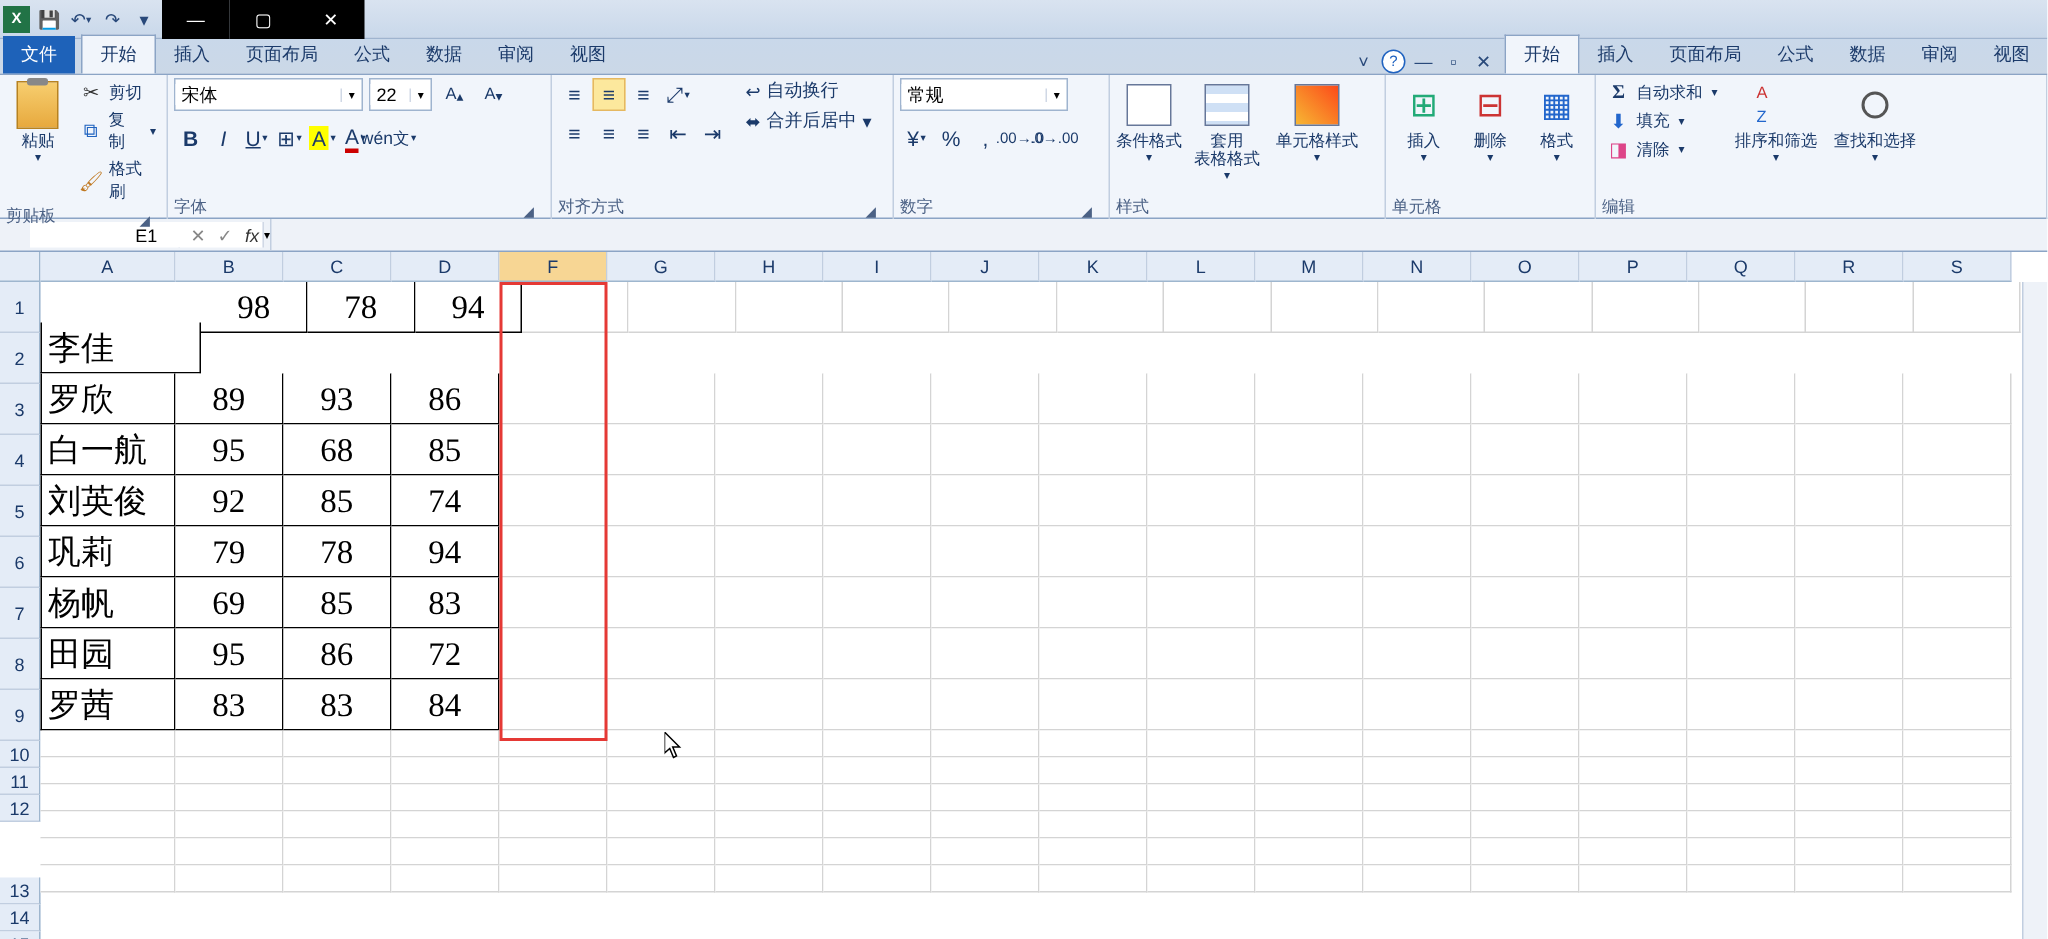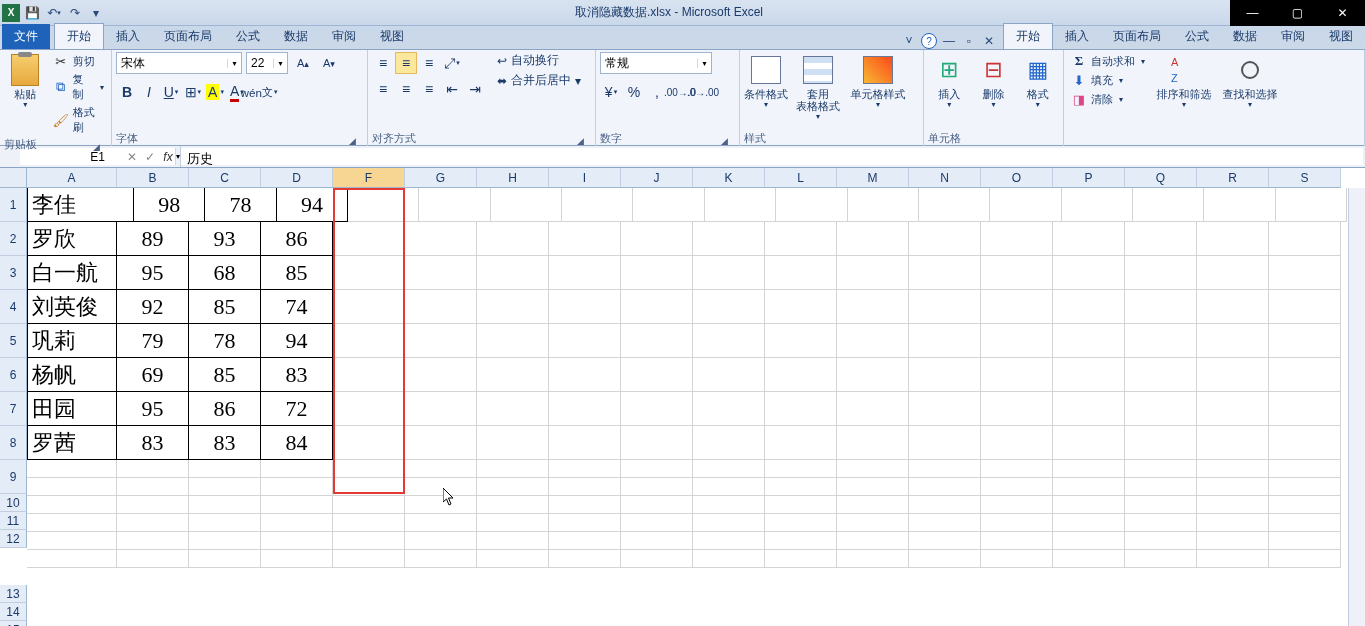--- a/index.html
+++ b/index.html
@@ -118,21 +118,20 @@
   <div class="qat">
     <div class="excel-icon">X</div>
     <div class="qbtn">💾</div>
     <div class="qbtn">
         <span>↶</span>
         <span style="font-size:7px">▾</span>
       </div>
     <div class="qbtn">↷</div>
     <div class="qbtn">▾</div>
   </div>
-  <div class="title">取消隐藏数据.xlsx - Microsoft Excel</div>
   <div class="winctrls">
     <div class="wbtn min">—</div>
     <div class="wbtn max">▢</div>
     <div class="wbtn close">✕</div>
   </div>
 </div>
 
 <div class="tabs">
   <div class="tab file">文件</div>
     <div class="tab active">开始</div>
@@ -362,34 +361,34 @@
           <div class="dd">▾</div>
         </div>
       <div class="bigbtn" style="width:60px;">
           <div class="ic">
             <div class="ic-find"></div>
           </div>
           <div class="tx">查找和选择</div>
           <div class="dd">▾</div>
         </div>
     </div>
+    <div class="lbl"><span>编辑</span></div>
   </div>
 </div>
 
 <div class="formulabar">
   <div class="namebox">
     <input value="E1" style="">
     <span class="dd">▾</span>
   </div>
   <div class="fxbtns">
     <span>✕</span>
     <span>✓</span>
     <span class="fx">fx</span>
   </div>
-  <div class="formula">历史</div>
 </div>
 
 <div class="sheetarea">
   <div class="corner"></div>
   <div class="colheads" id="colheads">
       <div class="colh" style="width: 90px;">A</div>
       <div class="colh" style="width: 72px;">B</div>
       <div class="colh" style="width: 72px;">C</div>
       <div class="colh" style="width: 72px;">D</div>
       <div class="colh sel" style="width: 72px;">F</div>
@@ -419,21 +418,21 @@
       <div class="rowh" style="height: 34px; line-height: 34px;">9</div>
       <div class="rowh" style="height: 18px; line-height: 18px;">10</div>
       <div class="rowh" style="height: 18px; line-height: 18px;">11</div>
       <div class="rowh" style="height: 18px; line-height: 18px;">12</div>
       <div class="rowh" style="height: 18px; line-height: 18px; margin-top: 37px;">13</div>
       <div class="rowh" style="height: 18px; line-height: 18px;">14</div>
       <div class="rowh" style="height: 18px; line-height: 18px;">15</div>
     </div>
   <div class="cells" id="cells">
       <div class="gridrow">
-        <div class="cell thick hdr thick-left" style="width: 108px; height: 34px;">李佳</div>
+        <div class="cell thick hdr thick-left" style="width: 108px; height: 34px; margin-top: 27px;">李佳</div>
         <div class="cell thick num" style="width: 72px; height: 34px;">98</div>
         <div class="cell thick num" style="width: 72px; height: 34px;">78</div>
         <div class="cell thick num" style="width: 72px; height: 34px;">94</div>
         <div class="cell plain" style="width: 72px; height: 34px;"></div>
         <div class="cell plain" style="width: 72px; height: 34px;"></div>
         <div class="cell plain" style="width: 72px; height: 34px;"></div>
         <div class="cell plain" style="width: 72px; height: 34px;"></div>
         <div class="cell plain" style="width: 72px; height: 34px;"></div>
         <div class="cell plain" style="width: 72px; height: 34px;"></div>
         <div class="cell plain" style="width: 72px; height: 34px;"></div>

